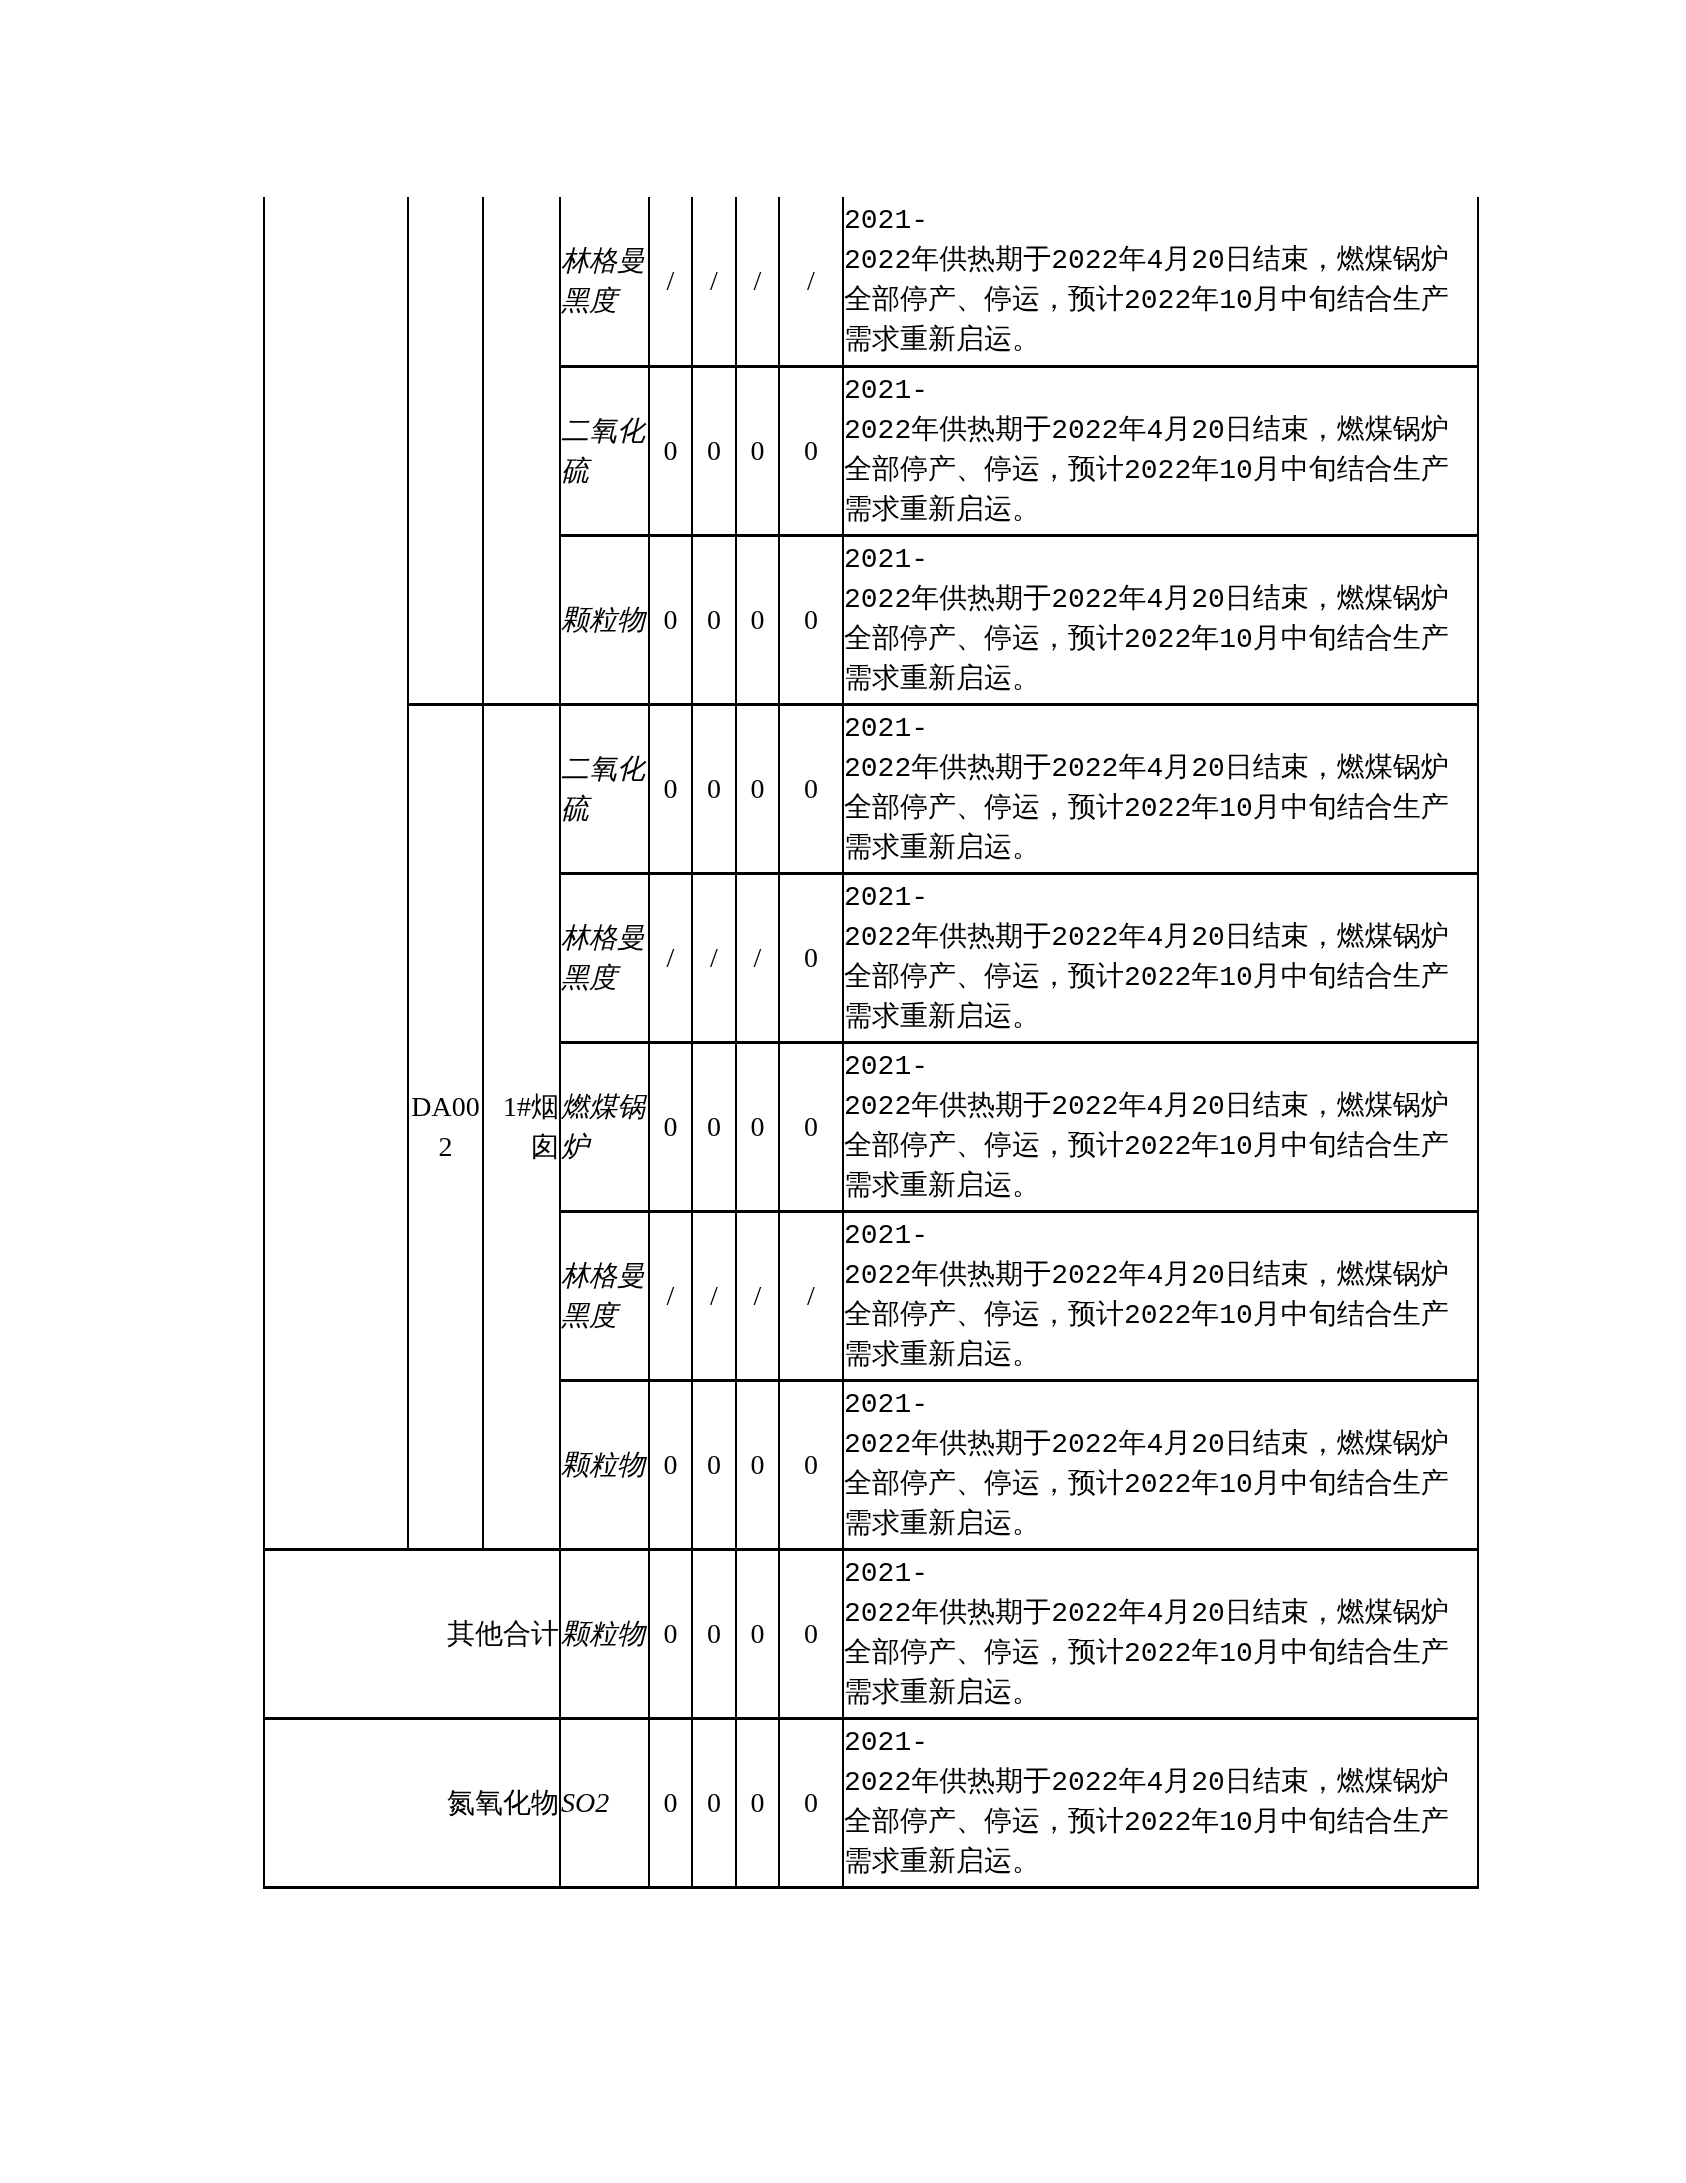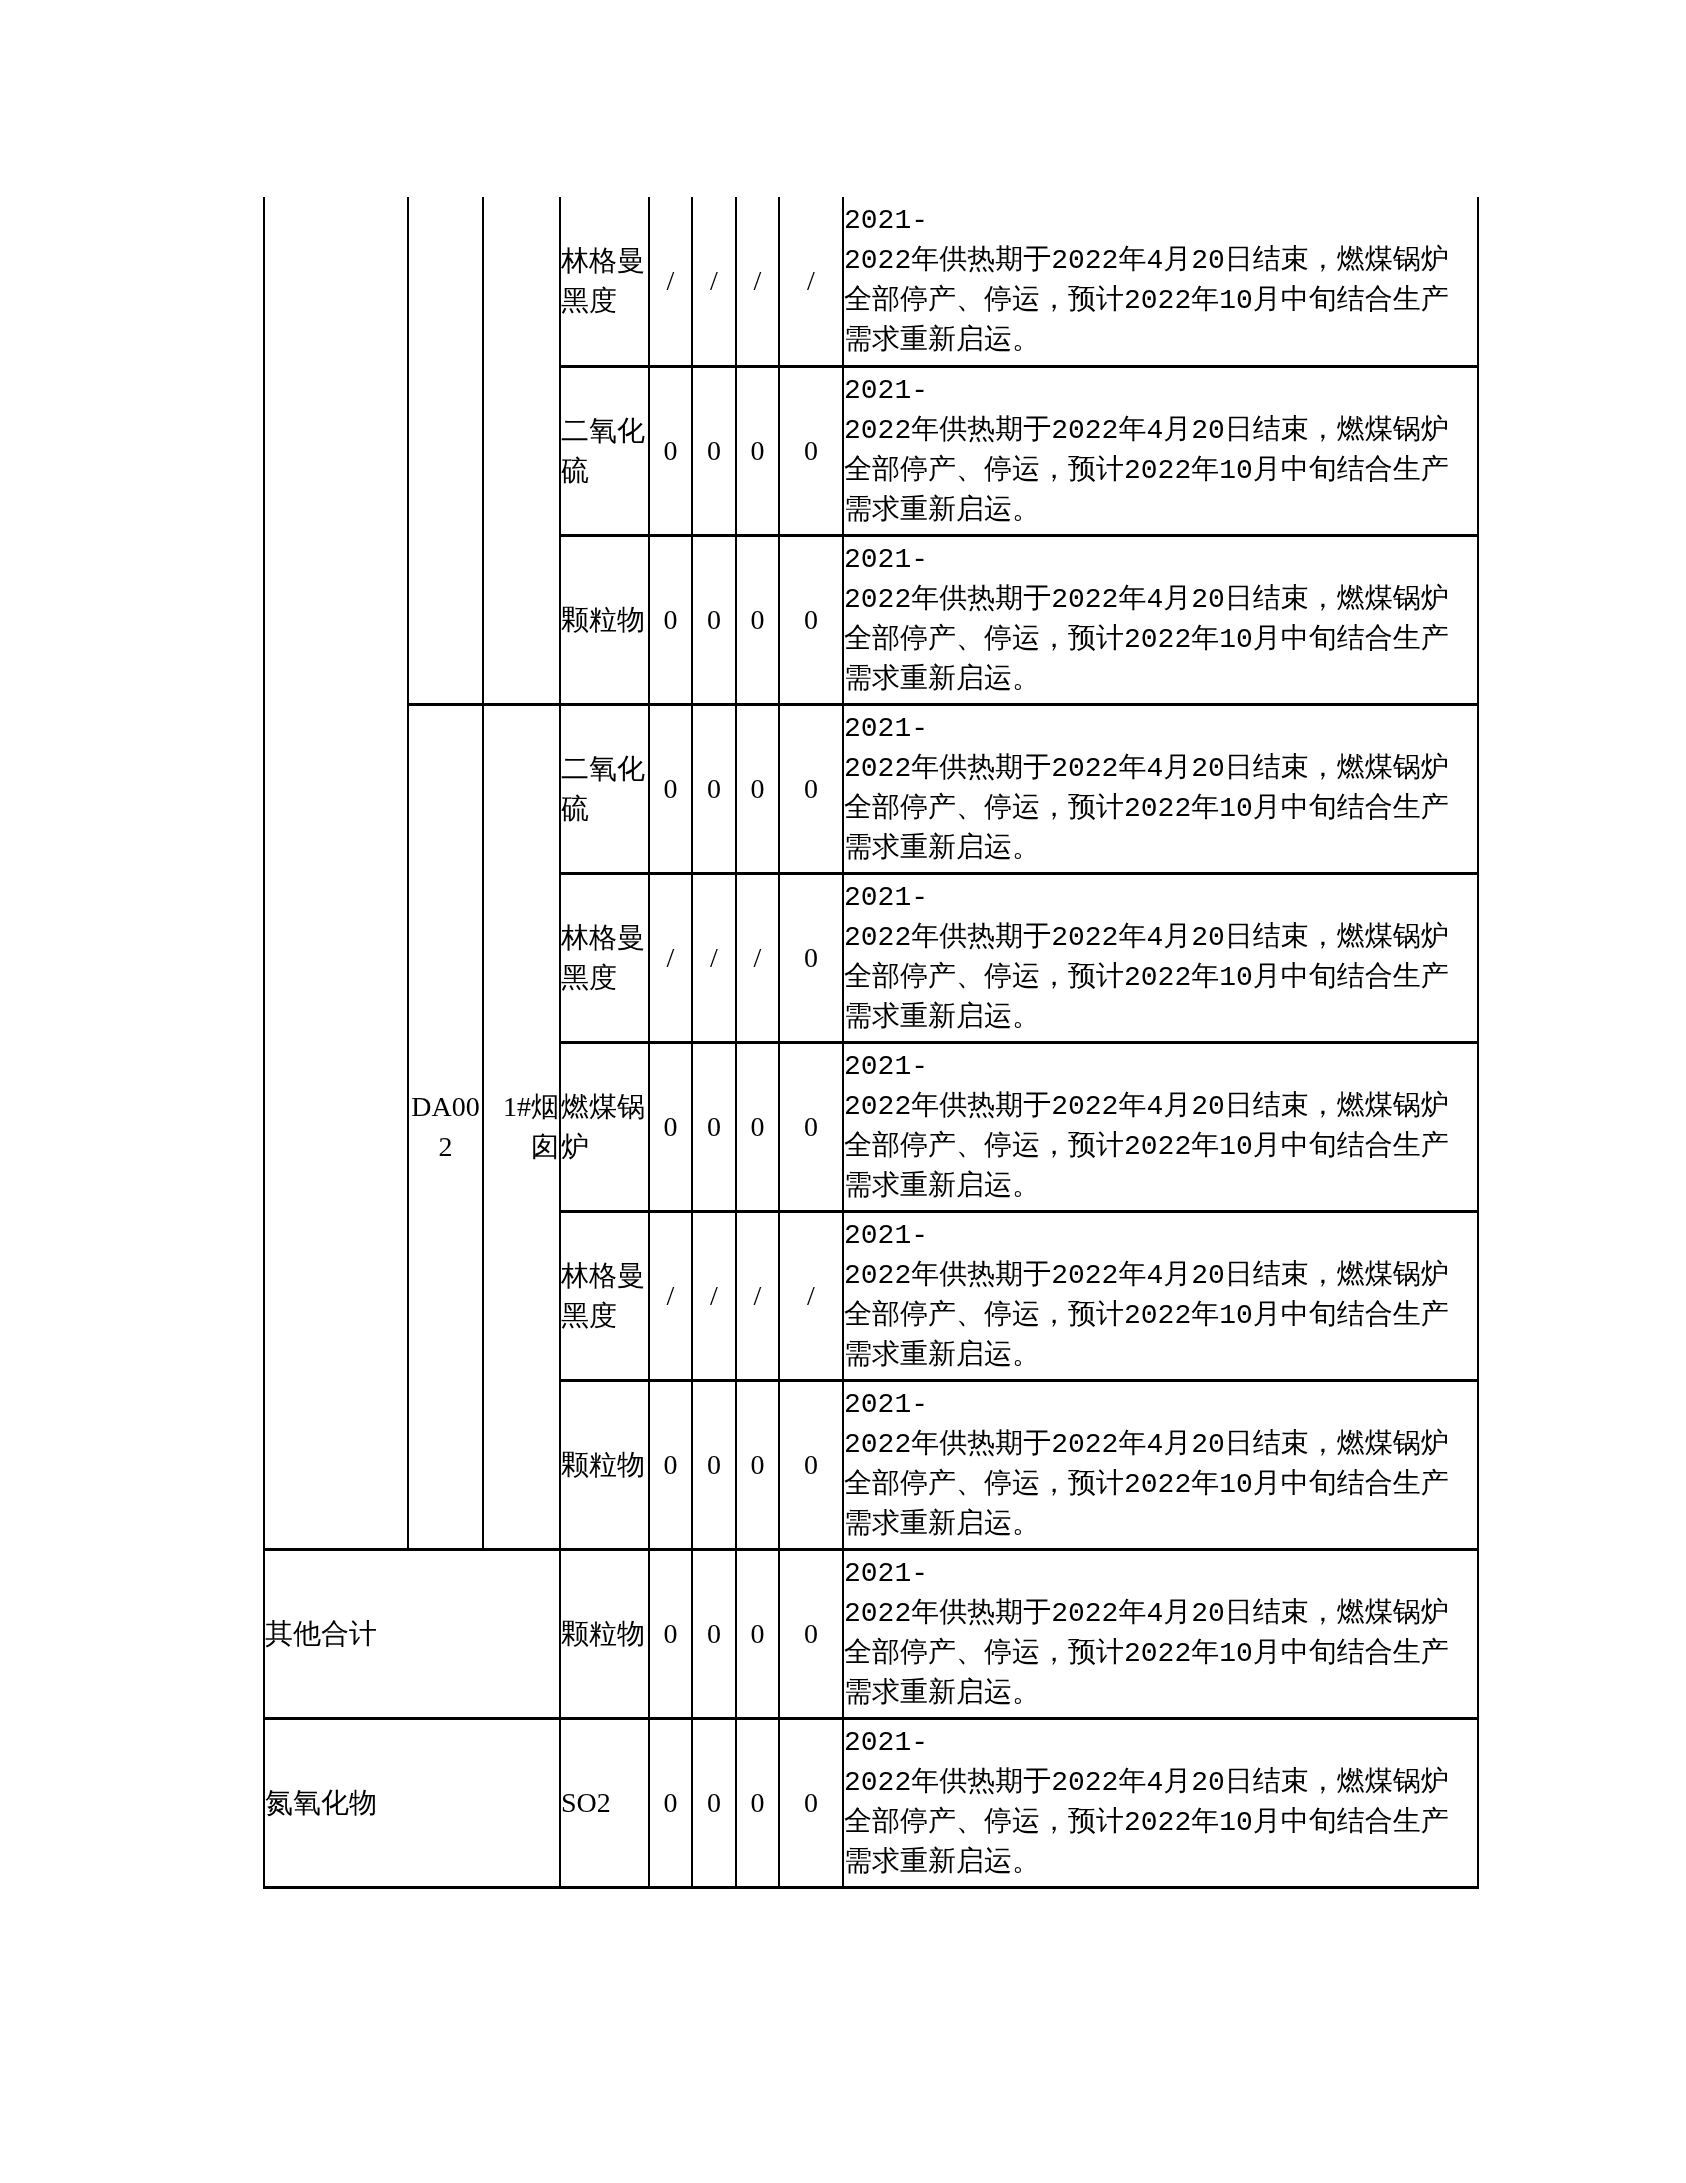--- a/index.html
+++ b/index.html
@@ -54,32 +54,33 @@
   td.stack {
     padding-left: 12.7px;
     padding-right: 18.4px;
     word-break: break-all;
     text-align: right;
   }
   td.pollutant {
     padding-left: 17px;
     padding-right: 15.6px;
     word-break: break-all;
+    font-style: italic;
   }
   td.val {
     text-align: center;
   }
   td.remark {
     padding-left: 15.6px;
     padding-right: 20px;
     white-space: pre-line;
     font-family: Liberation Mono, monospace;
   }
   td.total {
-    text-align: left;
+    text-align: right;
   }
 </style>
 </head>
 <body>
 
 <div class="sheet">
   <table class="emissions">
     <colgroup>
       <col style="width:144px">
         <col style="width:75px">

